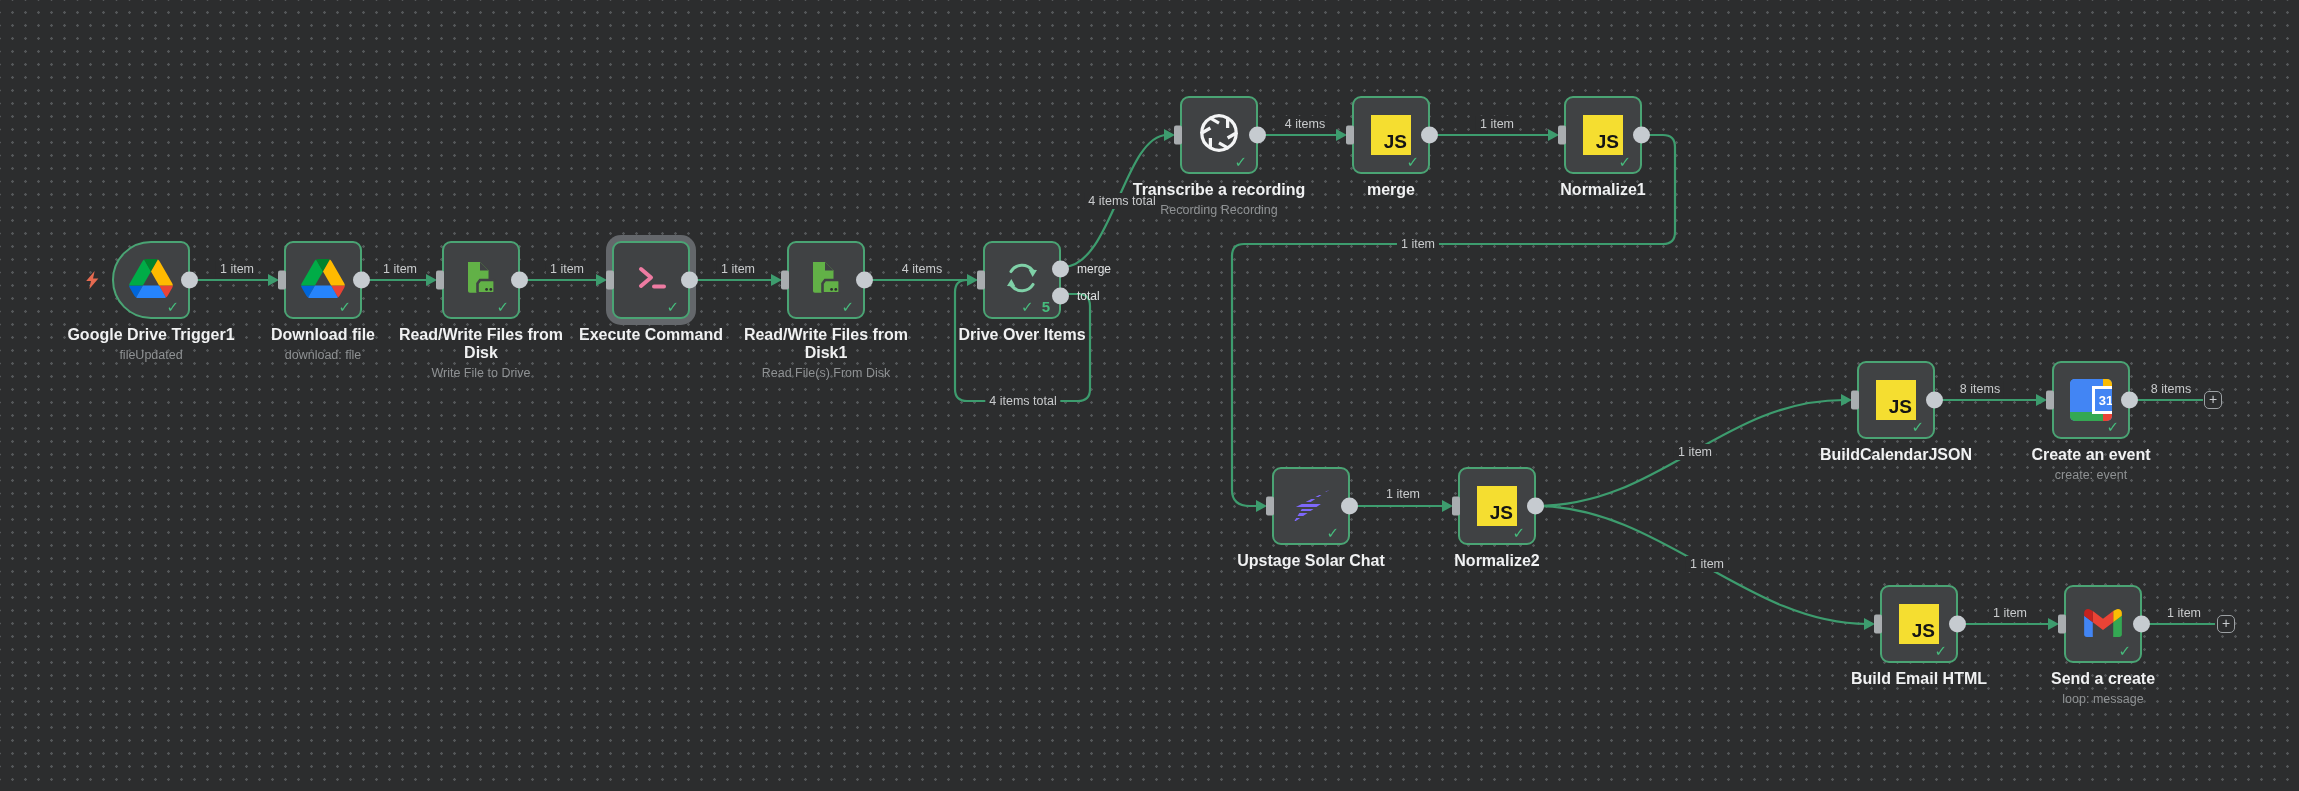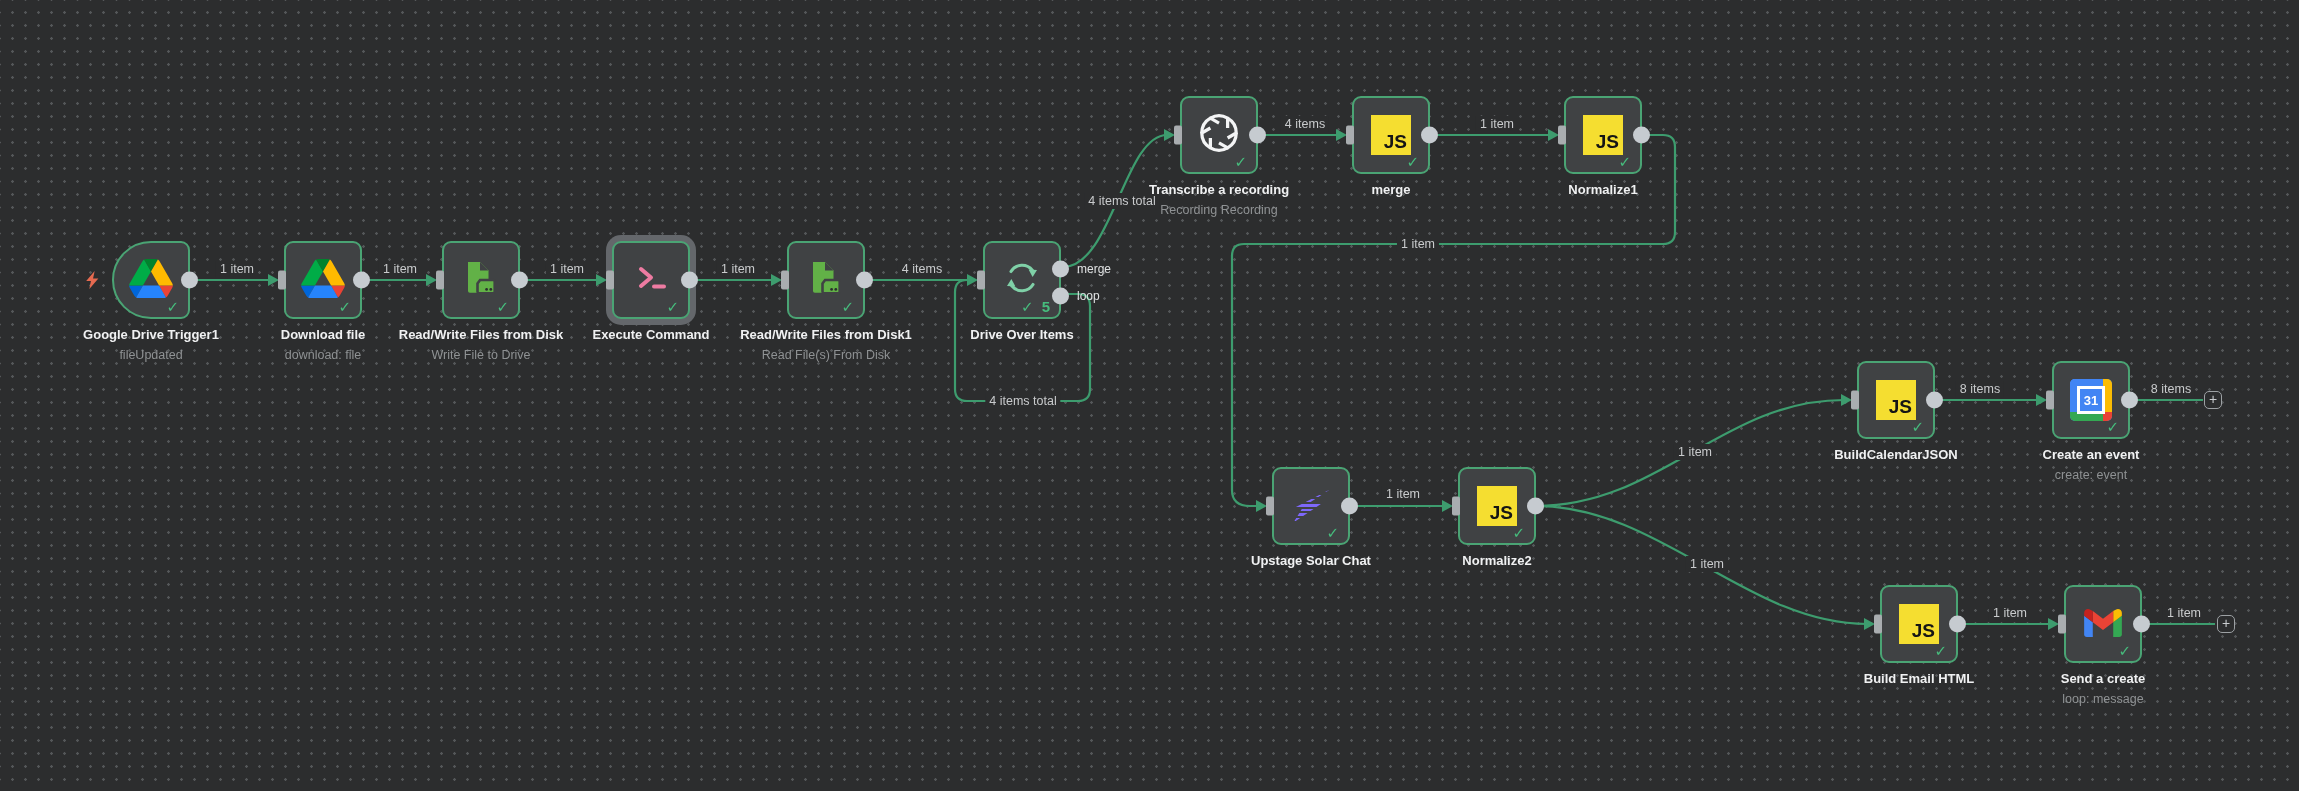--- a/index.html
+++ b/index.html
@@ -33,40 +33,40 @@
   .in-arrow{position:absolute;left:-16px;top:50%;transform:translateY(-50%);
     width:0;height:0;border-left:11px solid #3d9c6e;
     border-top:6.5px solid transparent;border-bottom:6.5px solid transparent;z-index:4;}
   .out-dot{position:absolute;right:-10px;top:50%;transform:translateY(-50%);
     width:17px;height:17px;border-radius:50%;background:#c6cbd0;z-index:4;}
   .out-dot.p1{top:26px;} .out-dot.p2{top:53px;}
   .port-lbl{position:absolute;left:92px;transform:translateY(-50%);
     font-size:12px;color:#dfe1e2;z-index:4;white-space:nowrap;}
   .node-label{position:absolute;top:85px;left:50%;transform:translateX(-50%);
     width:178px;text-align:center;}
-  .node-title{font-size:13px;font-weight:700;color:#f0f1f2;line-height:18px;}
+  .node-title{font-size:16px;font-weight:700;color:#f0f1f2;line-height:18px;}
   .node-sub{font-size:12.5px;color:#8f9294;line-height:16px;margin-top:3px;}
   .bolt{position:absolute;left:-27px;top:30px;z-index:4;}
   .plus{
     position:absolute;z-index:3;width:18px;height:18px;box-sizing:border-box;
     border:1.6px solid #9da1a4;border-radius:5px;background:#2c2d2e;color:#c9cccf;
     font-size:14px;line-height:14px;text-align:center;font-weight:400;
   }
   
   .js-icon{width:40px;height:40px;background:#f5de30;color:#151515;
     font-weight:700;font-size:19px;display:flex;align-items:flex-end;
     justify-content:flex-end;padding:0 4px 2px 0;box-sizing:border-box;}
   .cal{position:relative;width:42px;height:42px;border-radius:5px;overflow:hidden;background:#4285f4;}
   .cal i{position:absolute;display:block;}
   .cal .c-top{left:0;top:0;width:33px;height:9px;background:#4285f4;}
   .cal .c-left{left:0;top:0;width:9px;height:33px;background:#4285f4;}
   .cal .c-right{right:0;top:0;width:9px;height:33px;background:#fbbc04;}
   .cal .c-bottom{left:0;bottom:0;width:33px;height:9px;background:#34a853;}
   .cal .c-red{right:0;bottom:0;width:9px;height:9px;background:#ea4335;}
-  .cal .c-frame{left:7px;top:7px;width:28px;height:28px;background:#fff;padding:3px;box-sizing:border-box;}
+  .cal .c-frame{left:22px;top:7px;width:28px;height:28px;background:#fff;padding:3px;box-sizing:border-box;}
   .cal .c-day{position:static;width:100%;height:100%;background:#4285f4;color:#fff;
     font-weight:700;font-size:13px;display:flex;align-items:center;justify-content:center;font-style:normal;}
   .upstage-logo{width:38px;height:33px;
     background:repeating-linear-gradient(#7e68fb 0 2.4px,rgba(0,0,0,0) 2.4px 4.7px);
     clip-path:polygon(100% 0,46% 40%,76% 44%,4% 100%,28% 55%,0 59%);}
 </style>
 </head>
 <body>
 
 <div class="canvas">
@@ -235,21 +235,21 @@
             <polygon points="15.4,30.4 7,30.1 11.4,23.1"></polygon>
           </g>
         </svg>
       </span>
       <span class="check">
         <span>✓</span> <span>5</span>
       </span>
       <span class="out-dot p1"></span>
       <span class="out-dot p2"></span>
       <span class="port-lbl" style="top:26px">merge</span>
-      <span class="port-lbl" style="top:53px">loop</span>
+      <span class="port-lbl" style="top:53px">total</span>
     </div>
     <div class="node-label">
       <div class="node-title">Drive Over Items</div>
     </div>
   </div>
 
   <div class="node" style="left:1180px;top:96px">
     <span class="in-arrow"></span>
     <span class="in-handle"></span>
     <div class="box">

